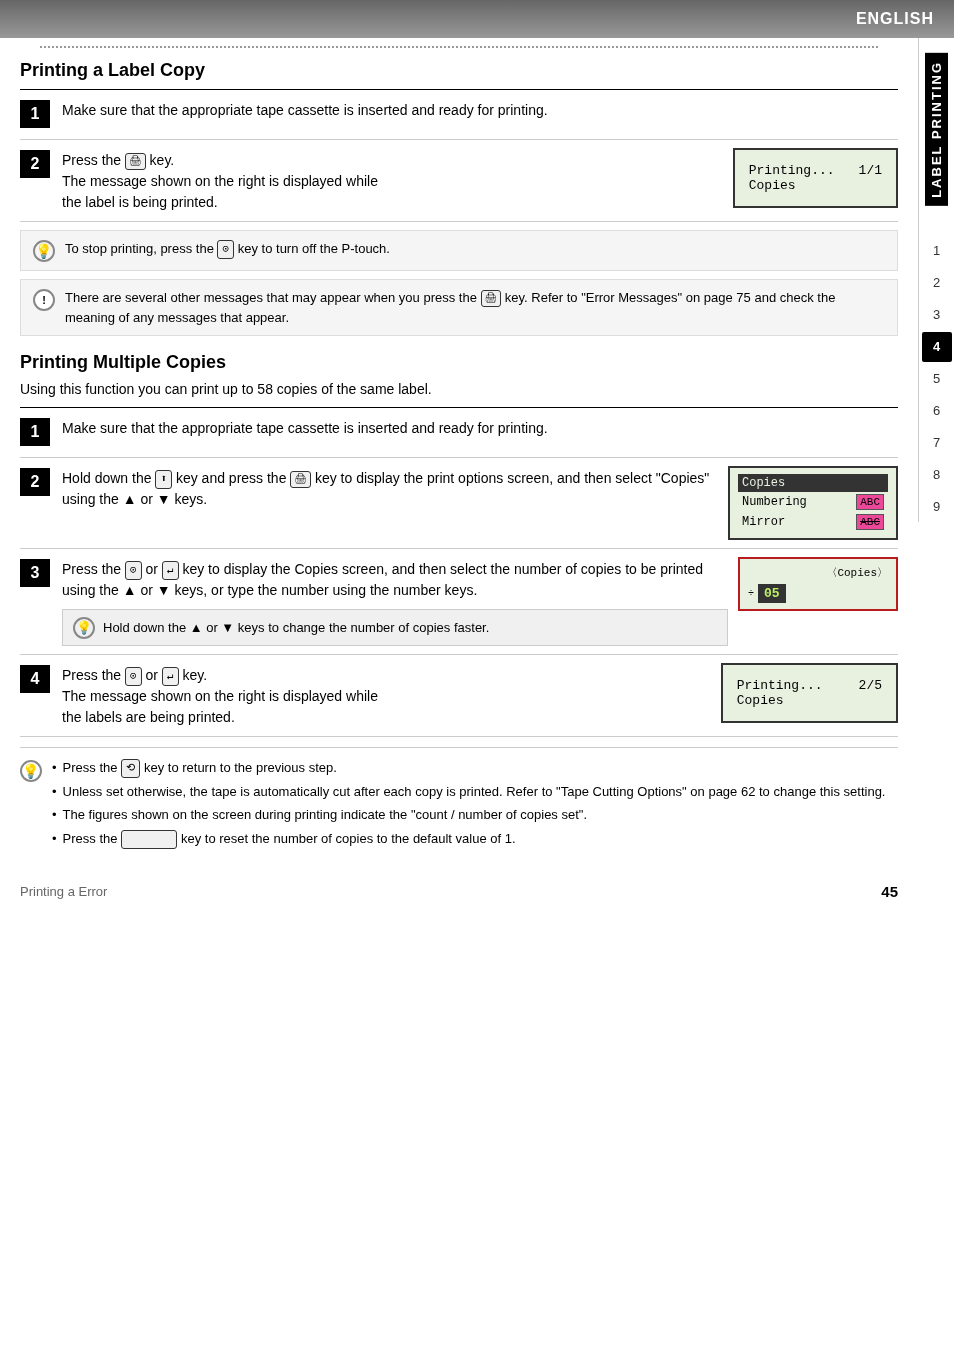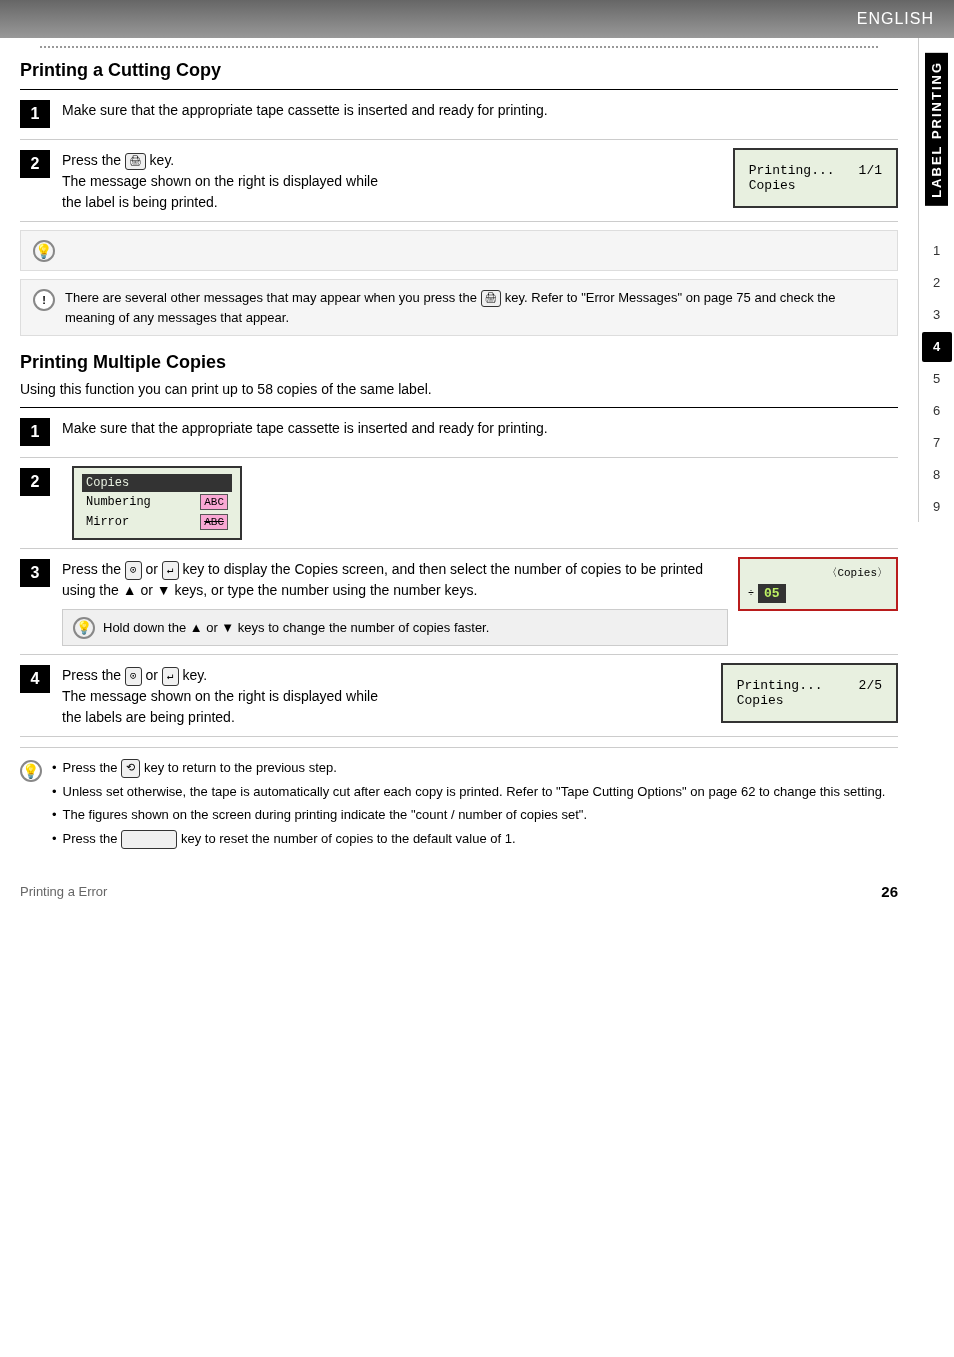--- a/index.html
+++ b/index.html
@@ -17,21 +17,21 @@
     .header-bar {
       background: linear-gradient(to bottom, #666, #999);
       height: 38px;
       display: flex;
       align-items: center;
       justify-content: flex-end;
       padding-right: 20px;
     }
     .header-english {
       color: #fff;
-      font-weight: normal;
+      font-weight: bold;
       font-size: 16px;
       letter-spacing: 1px;
     }
 
     
     .dotted-line {
       border: none;
       border-top: 2px dotted #999;
       margin: 8px 20px 8px 20px;
     }
@@ -341,21 +341,21 @@
       align-items: center;
       gap: 8px;
       font-size: 13px;
     }
 
     .abc-box {
       border: 1px solid #555;
       padding: 1px 3px;
       font-size: 11px;
       font-family: 'Courier New', monospace;
-      background: #f9a8d4;
+      background: #ec4899;
     }
 
     .abc-strikethrough {
       text-decoration: line-through;
     }
   </style>
 </head>
 <body>
 
 <div class="header-bar">
@@ -374,21 +374,21 @@
     <div class="chapter-num">7</div>
     <div class="chapter-num">8</div>
     <div class="chapter-num">9</div>
   </div>
 </div>
 
 <div class="main-content">
 
   <hr class="dotted-line">
 
-  <div class="section-title">Printing a Cutting Copy</div>
+  <div class="section-title">Printing a Label Copy</div>
 
   <div class="steps-container">
 
     <div class="step-row">
       <div class="step-number">1</div>
       <div class="step-content">
         <span>Make sure that the appropriate tape cassette is inserted and ready for printing.</span>
       </div>
     </div>
 
@@ -408,20 +408,23 @@
           <div class="lcd-row">
             <span>Copies</span>
           </div>
         </div>
       </div>
     </div>
   </div>
 
   <div class="note-box">
     <div class="note-icon bulb">💡</div>
+    <div>
+      To stop printing, press the <span class="key-icon">⊙</span> key to turn off the P-touch.
+    </div>
   </div>
 
   <div class="note-box warning">
     <div class="note-icon warning-icon">!</div>
     <div>
       There are several other messages that may appear when you press the <span class="key-icon-print">🖨</span> key. Refer to "Error Messages" on page 75 and check the meaning of any messages that appear.
     </div>
   </div>
 
   <div class="section-title" style="margin-top:16px;">Printing Multiple Copies</div>
@@ -431,20 +434,25 @@
 
     <div class="step-row">
       <div class="step-number">1</div>
       <div class="step-content">
         <span>Make sure that the appropriate tape cassette is inserted and ready for printing.</span>
       </div>
     </div>
 
     <div class="step-row">
       <div class="step-number">2</div>
+      <div class="step-content">
+        Hold down the <span class="key-icon">⬆</span> key and press the <span class="key-icon-print">🖨</span> key to
+        display the print options screen, and then select
+        "Copies" using the ▲ <span>or</span> ▼ keys.
+      </div>
       <div class="step-right">
         <div class="lcd-copies-menu">
           <div class="lcd-menu-item selected">Copies</div>
           <div class="lcd-menu-item" style="display:flex;justify-content:space-between;">
             <span>Numbering</span>
             <span style="display:flex;gap:2px;">
               <span class="abc-box">ABC</span>
             </span>
           </div>
           <div class="lcd-menu-item" style="display:flex;justify-content:space-between;">
@@ -521,14 +529,14 @@
         <span class="bullet">•</span>
         <span>Press the <span class="key-icon">&nbsp;&nbsp;&nbsp;&nbsp;&nbsp;&nbsp;&nbsp;</span> key to reset the number of copies to the default value of 1.</span>
       </div>
     </div>
   </div>
 
 </div>
 
 <div class="footer">
   <span>Printing a Error</span>
-  <span class="footer-page">26</span>
+  <span class="footer-page">45</span>
 </div>
 
 </body></html>

